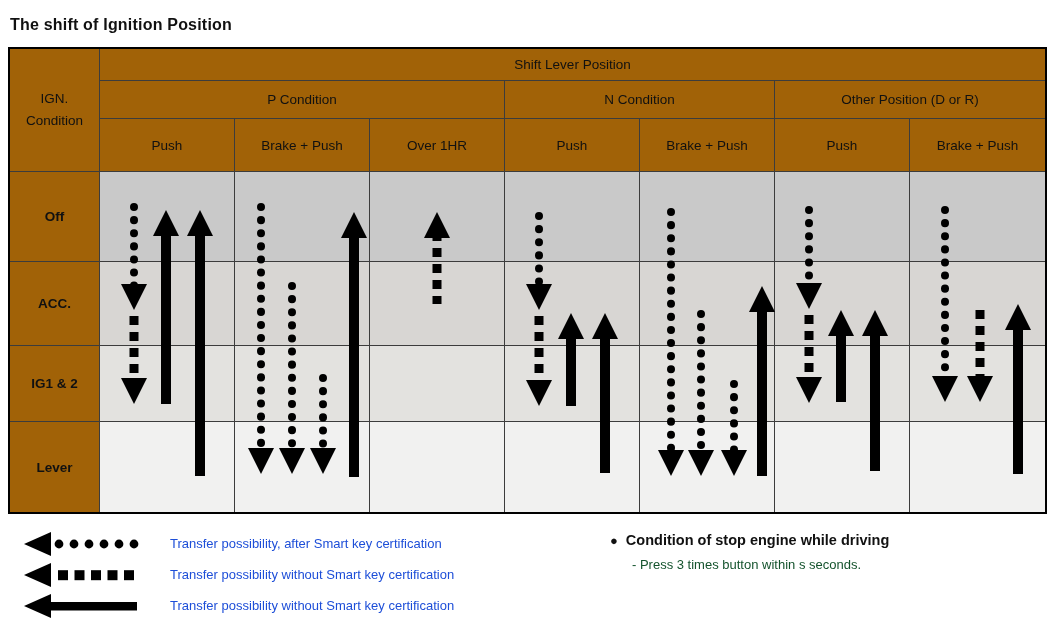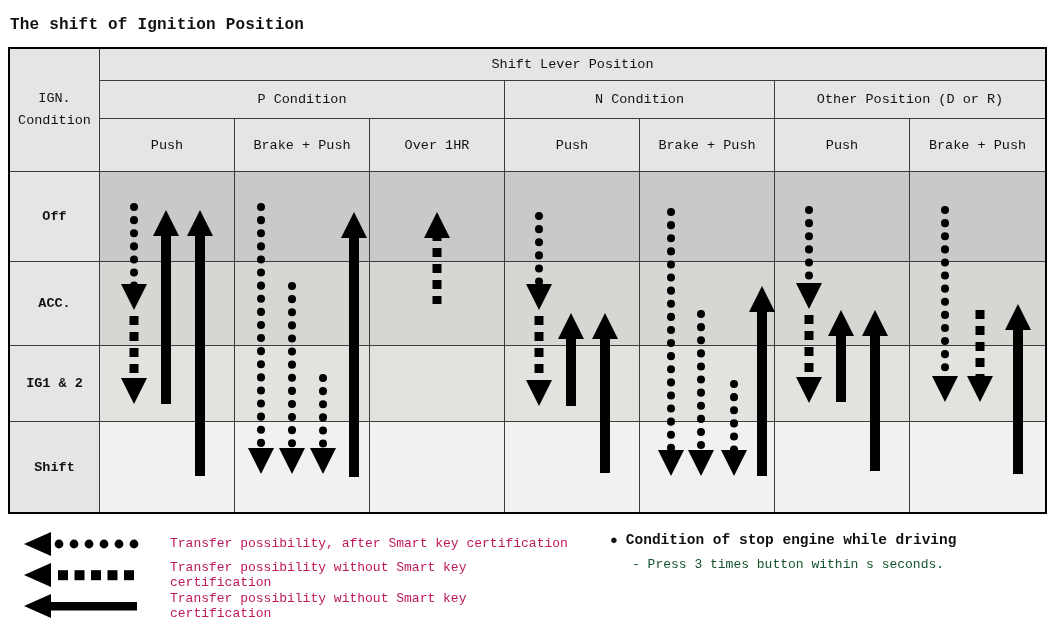--- a/index.html
+++ b/index.html
@@ -1,50 +1,50 @@
 <!DOCTYPE html>
 <html><head>
 <meta charset="utf-8">
 <style>
   html,body{margin:0;padding:0;background:#fff;}
   body{width:1050px;height:628px;font-family:"Liberation Sans",sans-serif;color:#111;overflow:hidden;}
-  .page{padding:12px 7px 0 8px;font-family:Liberation Mono, monospace;}
+  .page{padding:12px 7px 0 8px;}
   .title{font-size:16px;font-weight:bold;margin:4px 0 13px 2px;letter-spacing:0.2px;}
   .table-wrap{position:relative;width:1039px;}
   .grid{
     display:grid;
     grid-template-columns:90px repeat(7,135px);
     grid-template-rows:32px 38px 53px 90px 84px 76px 90px;
     border:2px solid #000;
     background:#fff;
     width:1035px;
   }
   .cell{
     box-sizing:border-box;
     border-right:1px solid #3c3c3c;
     border-bottom:1px solid #3c3c3c;
     display:flex;align-items:center;justify-content:center;
     font-size:13.5px;
-    background:#e5e5e5;
+    background:#a16207;
   }
   .lastcol{border-right:none;}
   .lastrow{border-bottom:none;}
   .corner{grid-column:1;grid-row:1/4;flex-direction:column;line-height:1.6;}
   .shift-lever{grid-column:2/9;grid-row:1;border-right:none;}
   .g1{grid-column:2/5;grid-row:2;}
   .g2{grid-column:5/7;grid-row:2;}
   .g3{grid-column:7/9;grid-row:2;border-right:none;}
   .sub{grid-row:3;}
   .rowlabel{grid-column:1;font-weight:bold;}
   #arrow-layer .arrow-col{position:absolute;top:127px;pointer-events:none;}
   .footer{display:flex;margin-top:14px;align-items:flex-start;}
   .legend{width:560px;padding-left:14px;box-sizing:border-box;}
   .legend-row{display:flex;align-items:center;height:31px;}
   .legend-icon{width:122px;height:26px;flex:0 0 auto;}
-  .legend-label{font-size:13px;margin-left:26px;color:#be185d;}
+  .legend-label{font-size:13px;margin-left:26px;color:#1d4ed8;}
   .note{margin-left:42px;padding-top:4px;}
   .note-title{font-size:14.5px;font-weight:bold;display:flex;align-items:center;}
   .note-title .bullet{font-size:13px;margin-right:8px;}
   .note-line{font-size:13px;color:#14532d;margin:9px 0 0 22px;}
 </style>
 </head>
 <body>
 
 <div class="page">
   <div class="title">The shift of Ignition Position</div>
@@ -84,21 +84,21 @@
         <div class="cell body" style="grid-area: 5 / 7; background: rgb(216, 214, 211);"></div>
         <div class="cell body lastcol" style="grid-area: 5 / 8; background: rgb(216, 214, 211);"></div>
         <div class="cell rowlabel" style="grid-row: 6;">IG1 &amp; 2</div>
         <div class="cell body" style="grid-area: 6 / 2; background: rgb(227, 226, 223);"></div>
         <div class="cell body" style="grid-area: 6 / 3; background: rgb(227, 226, 223);"></div>
         <div class="cell body" style="grid-area: 6 / 4; background: rgb(227, 226, 223);"></div>
         <div class="cell body" style="grid-area: 6 / 5; background: rgb(227, 226, 223);"></div>
         <div class="cell body" style="grid-area: 6 / 6; background: rgb(227, 226, 223);"></div>
         <div class="cell body" style="grid-area: 6 / 7; background: rgb(227, 226, 223);"></div>
         <div class="cell body lastcol" style="grid-area: 6 / 8; background: rgb(227, 226, 223);"></div>
-        <div class="cell rowlabel lastrow" style="grid-row: 7;">Shift</div>
+        <div class="cell rowlabel lastrow" style="grid-row: 7;">Lever</div>
         <div class="cell body lastrow" style="grid-area: 7 / 2; background: rgb(241, 241, 240);"></div>
         <div class="cell body lastrow" style="grid-area: 7 / 3; background: rgb(241, 241, 240);"></div>
         <div class="cell body lastrow" style="grid-area: 7 / 4; background: rgb(241, 241, 240);"></div>
         <div class="cell body lastrow" style="grid-area: 7 / 5; background: rgb(241, 241, 240);"></div>
         <div class="cell body lastrow" style="grid-area: 7 / 6; background: rgb(241, 241, 240);"></div>
         <div class="cell body lastrow" style="grid-area: 7 / 7; background: rgb(241, 241, 240);"></div>
         <div class="cell body lastcol lastrow" style="grid-area: 7 / 8; background: rgb(241, 241, 240);"></div>
       </div>
     <div id="arrow-layer">
         <svg width="135" height="340" viewBox="0 0 135 340" class="arrow-col" style="left: 92px;">

